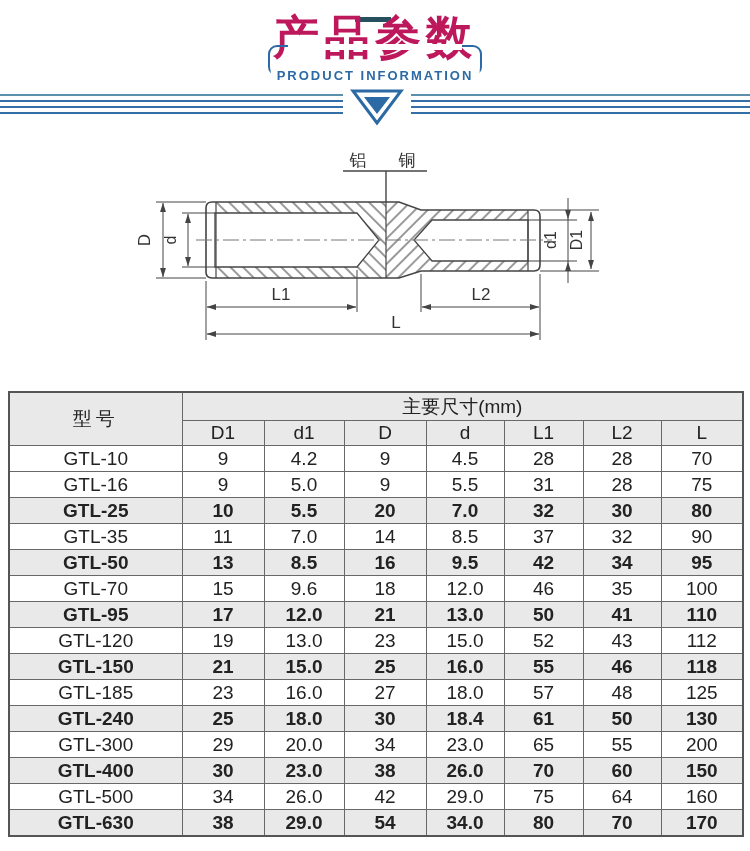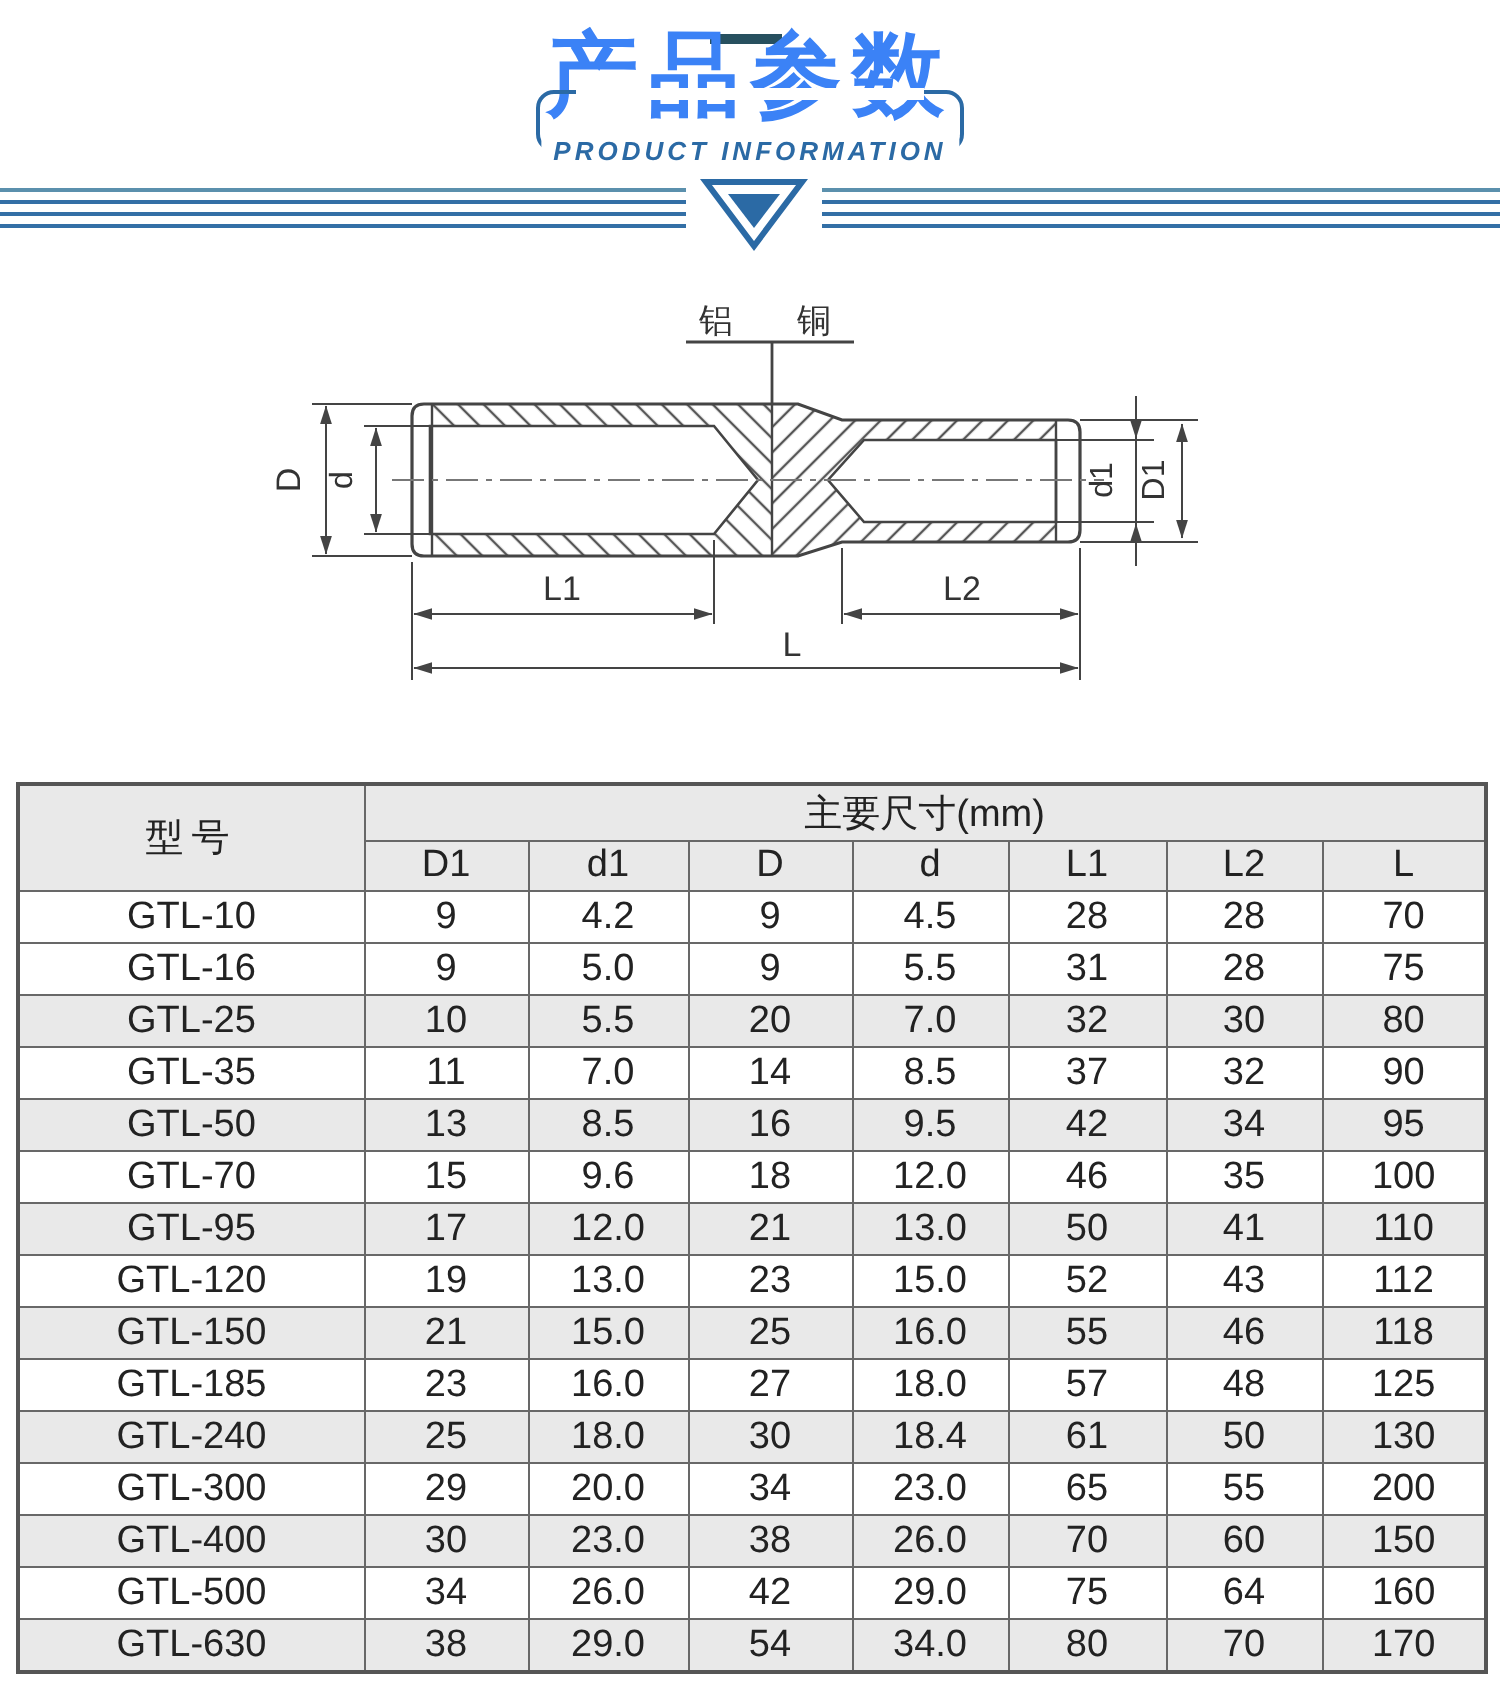--- a/index.html
+++ b/index.html
@@ -5,33 +5,33 @@
   html,body{margin:0;padding:0;}
   body{
     width:750px;height:851px;position:relative;background:#ffffff;
     font-family:"Liberation Sans","DejaVu Sans",sans-serif;color:#222;
     overflow:hidden;
   }
   
   .top-accent{position:absolute;left:355px;top:17px;width:36px;height:5px;background:#27505f;}
   .main-title{
     position:absolute;left:0;top:13px;width:750px;text-align:center;
-    font-size:46px;font-weight:bold;letter-spacing:5px;color:#3b82f6;line-height:1.05;
+    font-size:46px;font-weight:bold;letter-spacing:5px;color:#be185d;line-height:1.05;
   }
   .sub-frame{
     position:absolute;left:268px;top:45px;width:214px;height:31px;
     border:2px solid #2b6aa5;border-radius:9px;box-sizing:border-box;
   }
   .sub-frame .frame-mask{
     position:absolute;left:18px;right:18px;top:-3px;height:6px;background:#ffffff;
   }
   .subtitle{
     position:absolute;left:375px;top:68px;transform:translateX(-50%);
     background:#ffffff;padding:0 6px;white-space:nowrap;
-    font-size:13px;letter-spacing:2px;color:#2b6aa5;font-weight:bold;font-style:italic;
+    font-size:13px;letter-spacing:2px;color:#2b6aa5;font-weight:bold;
   }
   .stripe{position:absolute;left:0;width:750px;height:2px;background:#336fa6;}
   .stripe.s1{top:94px;background:#5b90ad;}
   .stripe.s2{top:100px;}
   .stripe.s3{top:106px;}
   .stripe.s4{top:112px;}
   .tri-patch{position:absolute;left:343px;top:90px;width:68px;height:26px;background:#ffffff;}
   .tri-svg{position:absolute;left:349px;top:87px;}
   
   .diagram{position:absolute;left:120px;top:133px;}
@@ -44,21 +44,21 @@
   }
   .spec-table th,.spec-table td{
     border:1px solid #686868;text-align:center;vertical-align:middle;
     padding:0;font-weight:normal;overflow:hidden;white-space:nowrap;
   }
   .spec-table{border:2px solid #555;}
   .spec-table thead th{background:#e9e9e9;}
   .spec-table .hrow1 th{height:27px;}
   .spec-table .hrow2 th{height:24px;}
   .spec-table tbody td{height:25px;background:#ffffff;}
-  .spec-table tbody tr.shaded td{background:#e9e9e9;}
+  .spec-table tbody tr.shaded td{background:#e9e9e9;font-weight:bold;}
   .spec-table th.model-h{letter-spacing:4px;}
 </style>
 </head>
 <body>
 
 <div class="top-accent"></div>
 <div class="main-title">产品参数</div>
 <div class="sub-frame">
   <div class="frame-mask"></div>
 </div>

